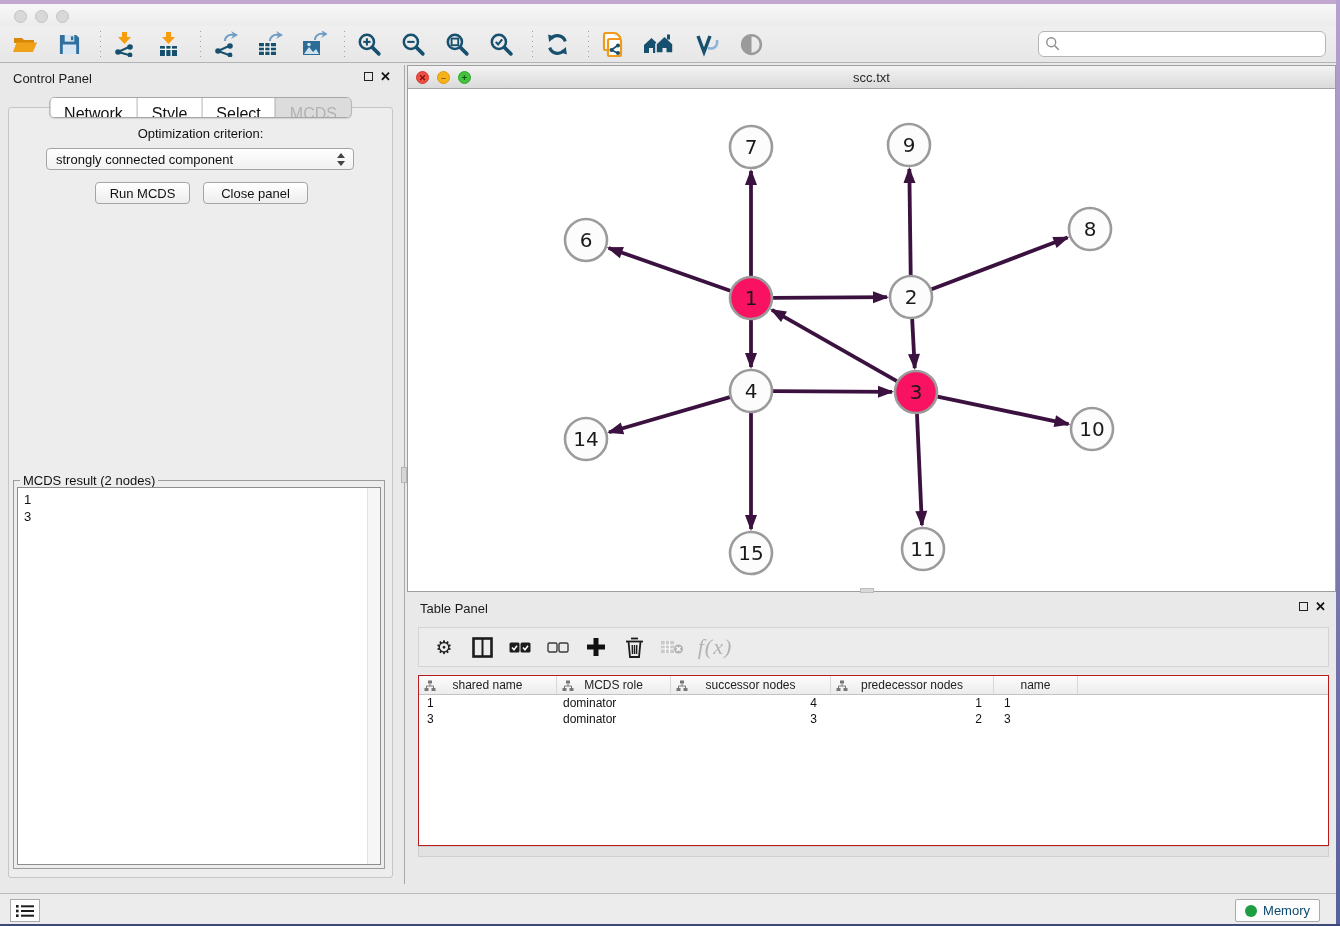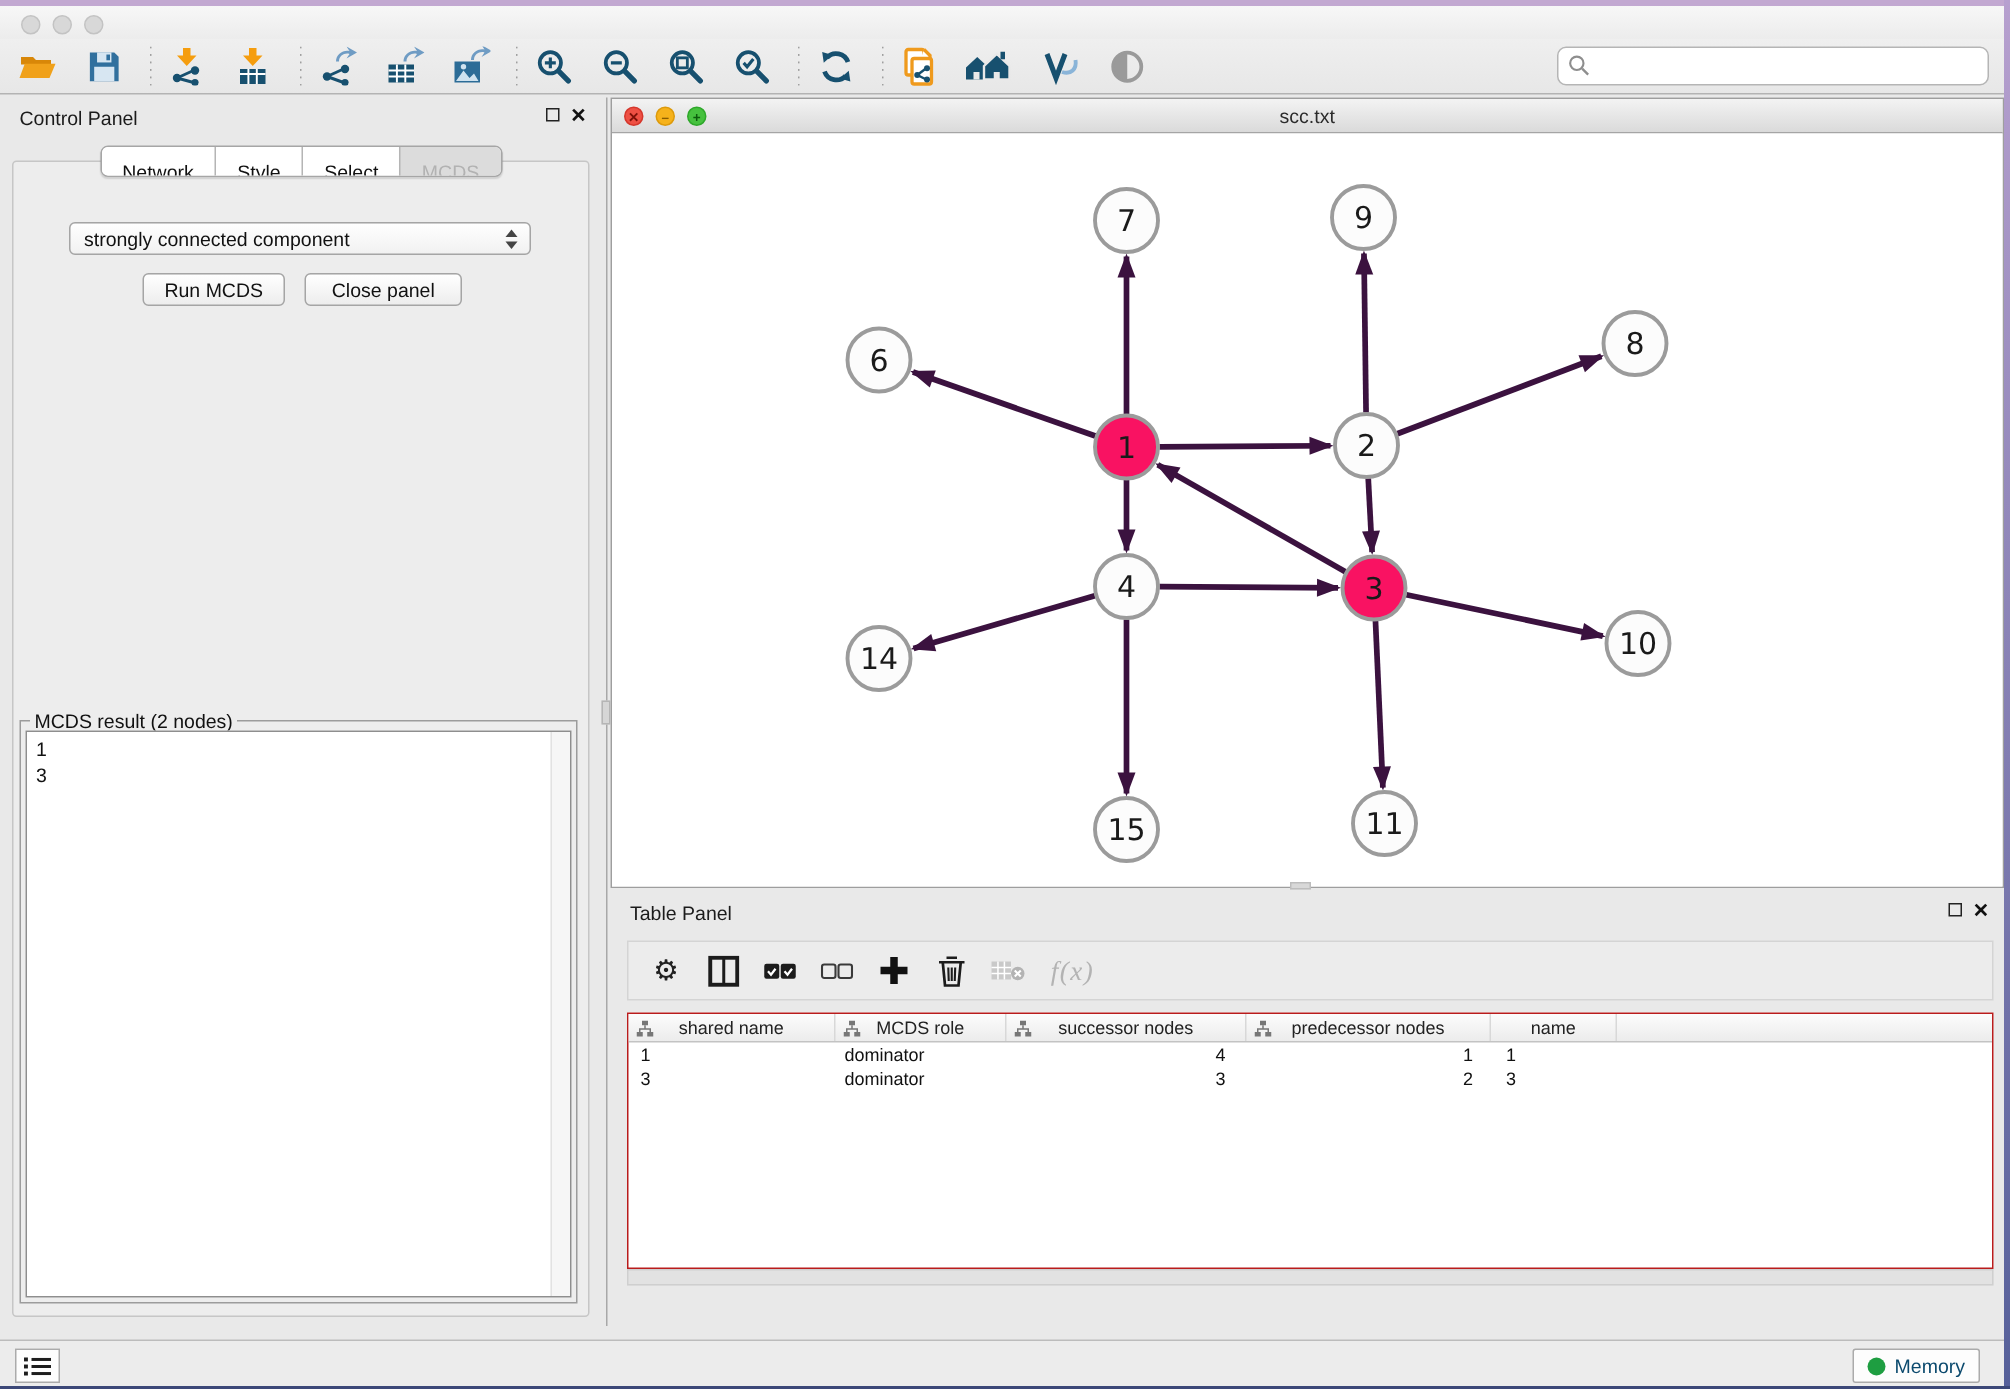--- a/index.html
+++ b/index.html
@@ -33,21 +33,21 @@
   .cp-header { position:absolute; left:0; top:0; width:100%; height:28px; }
   .cp-title { position:absolute; left:13px; top:6px; font-size:13px; color:#1b1b1b; }
   .panel-ctrls { position:absolute; right:10px; top:6px; display:flex; gap:7px; align-items:center; }
   .sq-icon { width:9px; height:9px; border:1.5px solid #222; display:inline-block; }
   .x-icon  { font-size:13px; font-weight:bold; color:#111; line-height:11px; }
   .cp-body { position:absolute; left:8px; top:42px; width:385px; height:771px;
              background:#ededed; border:1px solid #c6c6c6; border-radius:3px; }
   .cp-tabs { position:absolute; top:32px; left:50%; transform:translateX(-50%); display:flex; z-index:5;
              border:1px solid #a6a6a6; border-radius:5px; overflow:hidden; background:#fff;
              box-shadow:0 1px 1px rgba(0,0,0,.12); height:21px; }
-  .seg { padding:16px 14px; font-size:13px; color:#111; background:#fff; display:flex; align-items:center;
+  .seg { padding:16px 14px; font-size:16px; color:#111; background:#fff; display:flex; align-items:center;
          border-left:1px solid #b5b5b5; cursor:default; }
   .seg:first-child { border-left:none; }
   .seg-active { background:#dcdcdc; color:#b2b2b2;text-align:center; }
 
   .opt-label { position:absolute; left:0; right:0; top:18px; text-align:center; font-size:13px; color:#111; }
   .combo { position:absolute; left:37px; top:40px; width:308px; height:22px;
            background:linear-gradient(#fff,#f1f1f1); border:1px solid #a5a5a5; border-radius:4px;
            font-size:13px; display:flex; align-items:center; padding:0 20px 0 9px; color:#111; }
   .combo .stepper { position:absolute; right:7px; top:3px; width:9px; height:16px; }
   .combo .up   { position:absolute; top:1px;  left:0; width:0; height:0; border-left:4.5px solid transparent; border-right:4.5px solid transparent; border-bottom:5px solid #444; }
@@ -87,21 +87,21 @@
   .net-canvas { position:absolute; left:0; top:23px; width:927px; height:502px; background:#fff; }
   .hgrip { position:absolute; left:452px; bottom:-2px; width:14px; height:5px; background:#d8d8d8; border:1px solid #bdbdbd; }
 
   
   .table-panel { position:absolute; left:407px; top:594px; width:929px; height:295px; }
   .tp-title { position:absolute; left:13px; top:7px; font-size:13px; color:#1b1b1b; }
   .tp-toolbar { position:absolute; left:11px; top:33px; width:911px; height:40px;
                 background:#ececec; border:1px solid #d4d4d4; display:flex; align-items:center; padding-left:10px; }
   .tp-btn { width:30px; height:30px; display:flex; align-items:center; justify-content:center; margin-right:8px; }
   .gear-glyph { font-size:19px; color:#222; font-family:"DejaVu Sans", sans-serif; }
-  .fx { font-family:"Liberation Serif", serif; font-style:italic; font-size:18px; color:#b3b3b3; letter-spacing:1px;text-align:right; }
+  .fx { font-family:"Liberation Serif", serif; font-style:italic; font-size:22px; color:#b3b3b3; letter-spacing:1px;text-align:right; }
 
   .tp-table { position:absolute; left:11px; top:81px; width:911px; height:171px; background:#fff;
               border:1px solid #b91c1c; overflow:hidden; }
   .thead { display:flex; height:19px; background:linear-gradient(#fcfcfc,#ececec); border-bottom:1px solid #c3c3c3; }
   .th { position:relative; display:flex; align-items:center; justify-content:center;
         font-size:12px; color:#222; border-right:1px solid #d8d8d8; height:100%; }
   .th .tree-ic { position:absolute; left:5px; top:4px; }
   .tr { display:flex; height:16px; }
   .td { font-size:12px; color:#111; line-height:16px; white-space:nowrap; overflow:hidden; }
   .hscroll { position:absolute; left:11px; top:252px; width:911px; height:11px;
@@ -309,20 +309,21 @@
       <span class="x-icon">✕</span>
     </span>
   </div>
   <div class="cp-tabs">
       <div class="seg">Network</div>
       <div class="seg">Style</div>
       <div class="seg">Select</div>
       <div class="seg seg-active">MCDS</div>
     </div>
   <div class="cp-body">
+    <div class="opt-label">Optimization criterion:</div>
     <div class="combo">
       <span>strongly connected component</span>
       <span class="stepper">
           <span class="up"></span>
           <span class="down"></span>
         </span>
     </div>
     <button class="btn btn-run">Run MCDS</button>
     <button class="btn btn-close">Close panel</button>
     <div class="result-fs">

